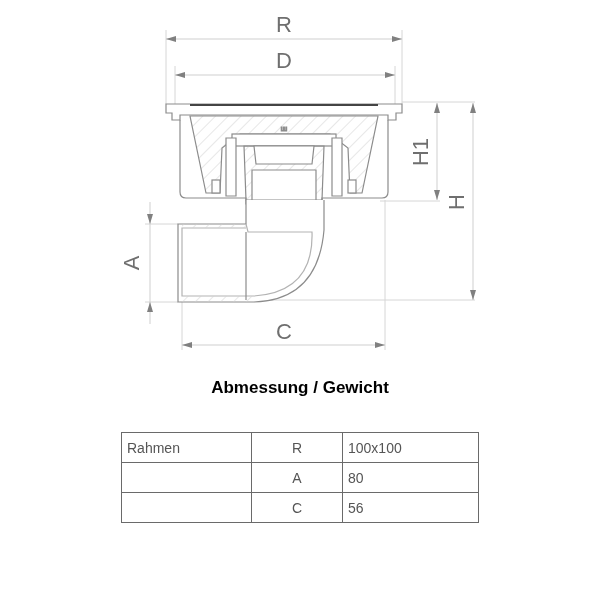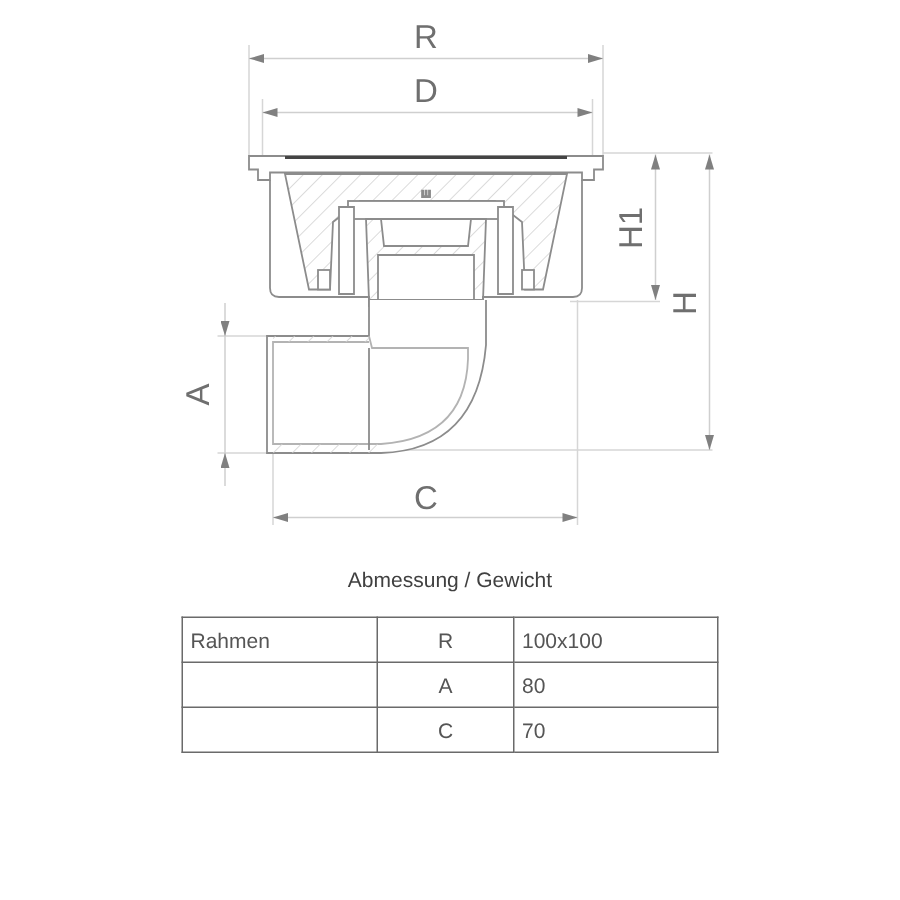--- a/index.html
+++ b/index.html
@@ -1,22 +1,22 @@
 <!DOCTYPE html>
 <html><head>
 <meta charset="utf-8">
 <style>
   html, body { margin:0; padding:0; background:#ffffff; }
   body { width:600px; height:600px; position:relative; overflow:hidden;
          font-family:"Liberation Sans", sans-serif; }
   #drawing { position:absolute; left:0; top:0; width:600px; height:370px; }
   .dimlabel { font-family:"Liberation Sans", sans-serif; font-size:22px; fill:#6f6f6f; }
   #table-title { position:absolute; left:0; top:378px; width:600px; text-align:center;
-       font-size:14px; font-weight:normal; color:#404040; }
-  table#spec { position:absolute; left:121px; top:411px; border-collapse:collapse;
+       font-size:17px; font-weight:bold; color:#000000; }
+  table#spec { position:absolute; left:121px; top:432px; border-collapse:collapse;
        font-size:14px; color:#555; }
   table#spec td { border:1px solid #6a6a6a; height:29px; padding:0 5px; }
   table#spec td.c1 { width:119px; text-align:left; }
   table#spec td.c2 { width:80px; text-align:center; }
   table#spec td.c3 { width:125px; text-align:left; }
 </style>
 </head>
 <body>
 
 <svg id="drawing" viewBox="0 0 600 370" xmlns="http://www.w3.org/2000/svg">
@@ -102,16 +102,16 @@
       <td class="c3">100x100</td>
     </tr>
     <tr>
       <td class="c1"></td>
       <td class="c2">A</td>
       <td class="c3">80</td>
     </tr>
     <tr>
       <td class="c1"></td>
       <td class="c2">C</td>
-      <td class="c3">70</td>
+      <td class="c3">56</td>
     </tr>
   </tbody>
 </table>
 
 </body></html>

